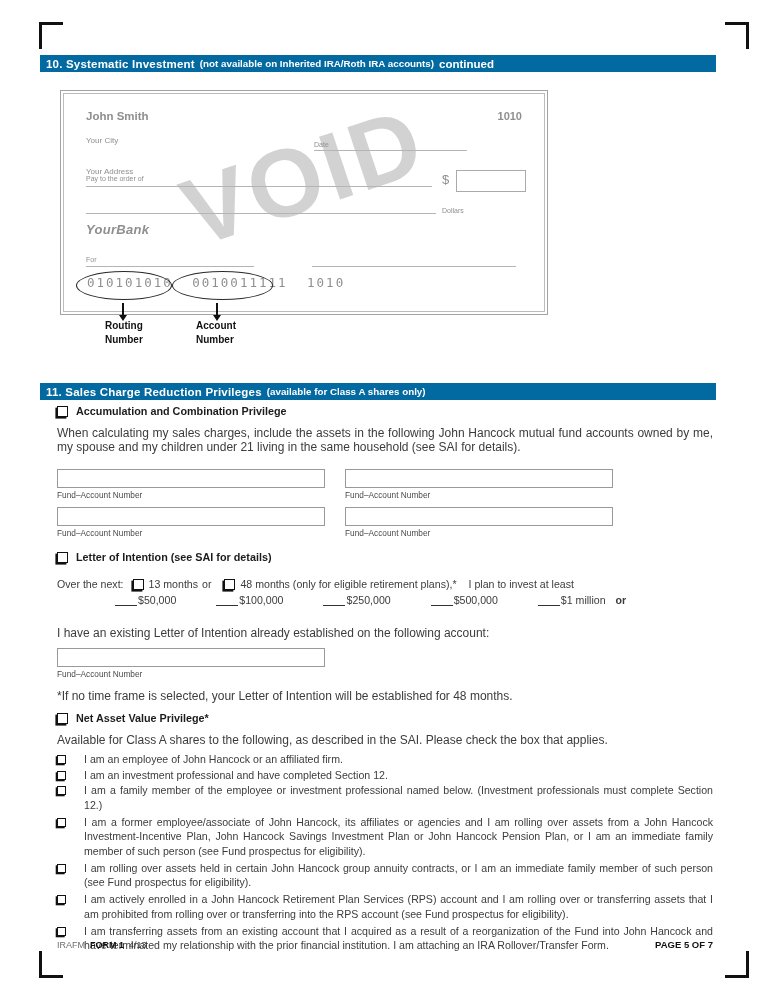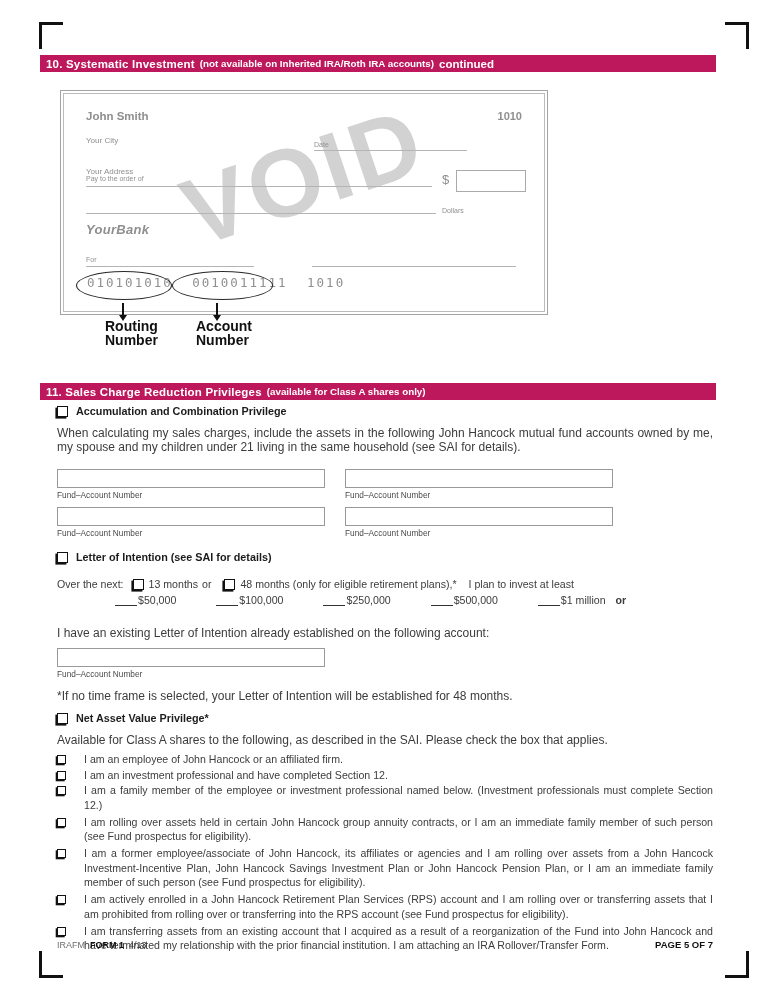--- a/index.html
+++ b/index.html
@@ -7,21 +7,21 @@
           font-family:"Liberation Sans", sans-serif; color:#3c3c3c; overflow:hidden; }
 
   
   .crop { position:absolute; width:21px; height:24px; }
   .crop.tl { left:39px; top:22px;  border-left:3px solid #111;  border-top:3px solid #111; }
   .crop.tr { left:725px; top:22px; border-right:3px solid #111; border-top:3px solid #111; }
   .crop.bl { left:39px; top:951px; border-left:3px solid #111;  border-bottom:3px solid #111; }
   .crop.br { left:725px; top:951px;border-right:3px solid #111; border-bottom:3px solid #111; }
 
   
-  .secbar { position:absolute; left:40px; width:676px; height:17px; background:#be185d; color:#fff;
+  .secbar { position:absolute; left:40px; width:676px; height:17px; background:#0369a1; color:#fff;
             display:flex; align-items:center; padding-left:6px; box-sizing:border-box; white-space:nowrap; }
   .secbar .t1 { font-weight:bold; font-size:11.5px; letter-spacing:.2px; }
   .secbar .t2 { font-weight:bold; font-size:9.8px; margin-left:5px; }
   .secbar .t3 { font-weight:bold; font-size:11.5px; margin-left:5px; }
   #bar10 { top:55px; } #bar11 { top:383px; }
 
   
   .check-outer { position:absolute; left:60px; top:90px; width:488px; height:225px;
                  border:1.5px solid #a3a3a3; background:#fff; box-sizing:border-box; }
   .check-inner { position:absolute; left:2px; top:2px; right:2px; bottom:2px; border:1px solid #bcbcbc; }
@@ -40,21 +40,21 @@
              letter-spacing:2px; color:#8a8a8a; white-space:nowrap; z-index:2; }
   .ck-micr span { margin-right:10px; }
   .oval { position:absolute; border:1.5px solid #2a2a2a; border-radius:50%; z-index:3; background:transparent; }
   .void { position:absolute; left:116px; top:28px; z-index:0; font-size:96px; font-weight:600;
           color:#c7c7c7; opacity:.8; letter-spacing:3px; transform:rotate(-18.5deg); }
 
   
   .arrow-line { position:absolute; width:2px; background:#111; z-index:4; }
   .arrow-head { position:absolute; width:0; height:0; border-left:4px solid transparent;
                 border-right:4px solid transparent; border-top:6px solid #111; z-index:4; }
-  .num-label { position:absolute; width:52px; font-size:14px; font-weight:bold; color:#111; line-height:14px; }
+  .num-label { position:absolute; width:52px; font-size:10px; font-weight:bold; color:#111; line-height:14px; }
 
   
   .hrow { position:absolute; display:flex; align-items:center; gap:8px; font-weight:bold;
           font-size:10.8px; color:#1c1c1c; }
   .cb { display:inline-block; width:9px; height:9px; border:1.4px solid #111; background:#fff;
         box-shadow:-1.6px 1.6px 0 0 #111; flex:0 0 auto; }
   .cb.sm { width:7px; height:7px; border-width:1.2px; box-shadow:-1.3px 1.3px 0 0 #111; }
 
   .para { position:absolute; font-size:12px; line-height:14px; text-align:justify; color:#3c3c3c; }
 
@@ -226,25 +226,25 @@
     <div class="nav-item">
       <span class="cb sm"></span>
       <span>I am an investment professional and have completed Section 12.</span>
     </div>
     <div class="nav-item">
       <span class="cb sm"></span>
       <span>I am a family member of the employee or investment professional named below. (Investment professionals must complete Section 12.)</span>
     </div>
     <div class="nav-item sp">
       <span class="cb sm"></span>
+      <span>I am a former employee/associate of John Hancock, its affiliates or agencies and I am rolling over assets from a John Hancock Investment-Incentive Plan, John Hancock Savings Investment Plan or John Hancock Pension Plan, or I am an immediate family member of such person (see Fund prospectus for eligibility).</span>
+    </div>
+    <div class="nav-item sp">
+      <span class="cb sm"></span>
       <span>I am rolling over assets held in certain John Hancock group annuity contracts, or I am an immediate family member of such person (see Fund prospectus for eligibility).</span>
-    </div>
-    <div class="nav-item sp">
-      <span class="cb sm"></span>
-      <span>I am a former employee/associate of John Hancock, its affiliates or agencies and I am rolling over assets from a John Hancock Investment-Incentive Plan, John Hancock Savings Investment Plan or John Hancock Pension Plan, or I am an immediate family member of such person (see Fund prospectus for eligibility).</span>
     </div>
     <div class="nav-item sp">
       <span class="cb sm"></span>
       <span>I am actively enrolled in a John Hancock Retirement Plan Services (RPS) account and I am rolling over or transferring assets that I am prohibited from rolling over or transferring into the RPS account (see Fund prospectus for eligibility).</span>
     </div>
     <div class="nav-item sp">
       <span class="cb sm"></span>
       <span>I am transferring assets from an existing account that I acquired as a result of a reorganization of the Fund into John Hancock and have terminated my relationship with the prior financial institution. I am attaching an IRA Rollover/Transfer Form.</span>
     </div>
   </div>

